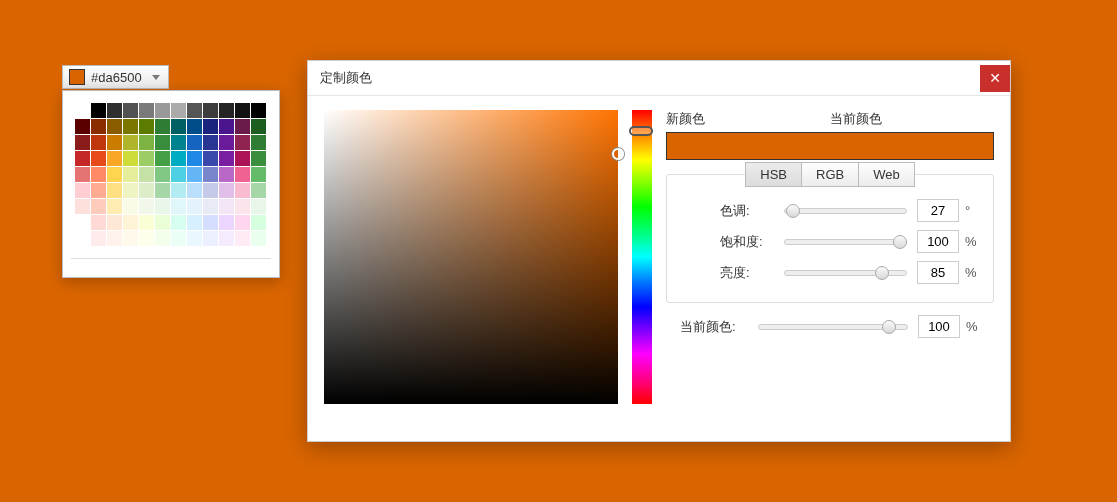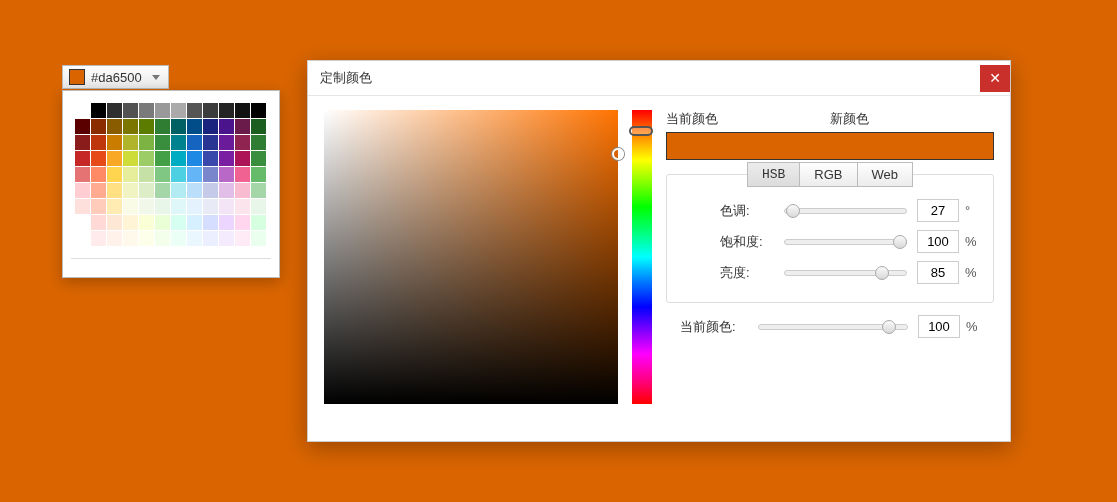--- a/index.html
+++ b/index.html
@@ -161,21 +161,20 @@
   }
   .tab {
     border: 1px solid #bbb;
     background: linear-gradient(#fefefe,#ececec);
     padding: 4px 14px;
     font-size: 13px;
     cursor: pointer;
   }
   .tab.active {
     background: linear-gradient(#ececec,#dcdcdc);
-    font-family: Liberation Mono, monospace;
   }
   .tab + .tab { border-left: none; }
   .row {
     display: flex;
     align-items: center;
     margin-bottom: 8px;
     margin-left: 39px;
   }
   .row-label {
     width: 64px;
@@ -371,22 +370,22 @@
   <div class="dlg-body">
     <div class="sv-area">
       <div class="sv-thumb"></div>
     </div>
     <div class="hue-col">
       <div class="hue-bar"></div>
       <div class="hue-thumb"></div>
     </div>
     <div class="right-col">
       <div class="color-labels">
+        <span>新颜色</span>
         <span>当前颜色</span>
-        <span>新颜色</span>
       </div>
       <div class="preview-bar">
         <div id="cur-col" style="background: rgb(218, 101, 0);"></div>
         <div id="new-col" style="background: rgb(218, 101, 0);"></div>
       </div>
 
       <div class="hsb-box">
         <div class="tabs">
           <div class="tab active">HSB</div>
           <div class="tab">RGB</div>

